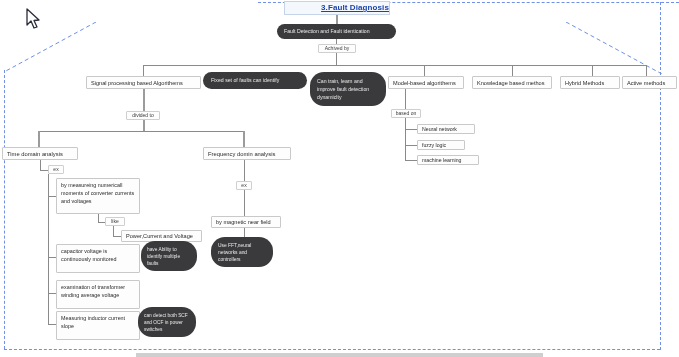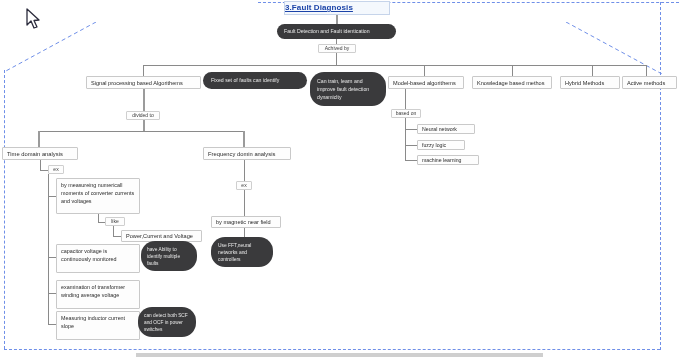--- a/index.html
+++ b/index.html
@@ -40,21 +40,21 @@
         border-radius:999px;box-sizing:border-box;
         display:flex;align-items:center;}
   .dark span{display:block;width:100%;}
   .dark.rect{border-radius:14px;}
   .tail{position:absolute;width:0;height:0;}
 
   
   .title{position:absolute;left:284px;top:1px;width:106px;height:14px;
          background:#f4f8fd;border:1px solid #c6d4ea;box-sizing:border-box;
          color:#1b43a8;font-size:8px;line-height:12px;font-weight:bold;
-         text-align:left;letter-spacing:.1px;}
+         text-align:right;letter-spacing:.1px;}
   .title span{text-decoration:underline;}
 
   .cursor{position:absolute;left:26px;top:8px;}
 
   .footer-bar{position:absolute;left:136px;top:353px;width:407px;height:4px;
               background:#cfcfcf;}
 </style>
 </head>
 <body>
 

